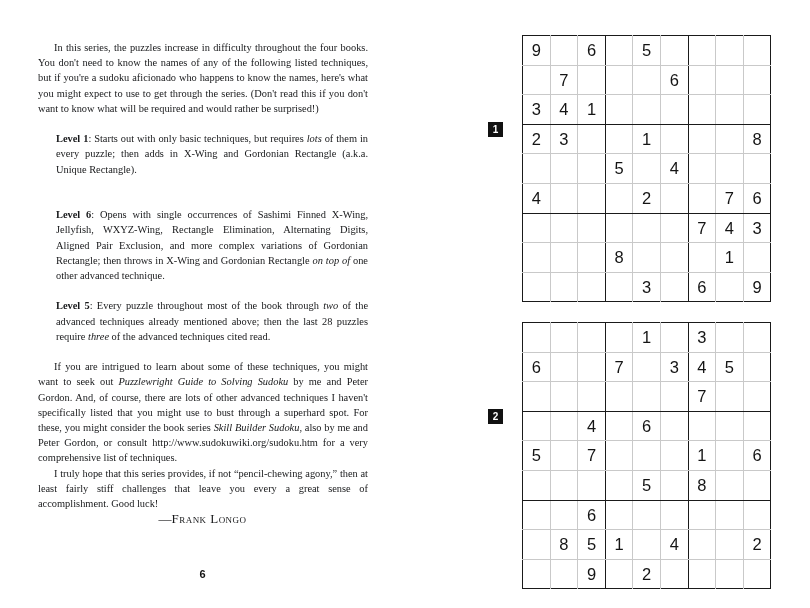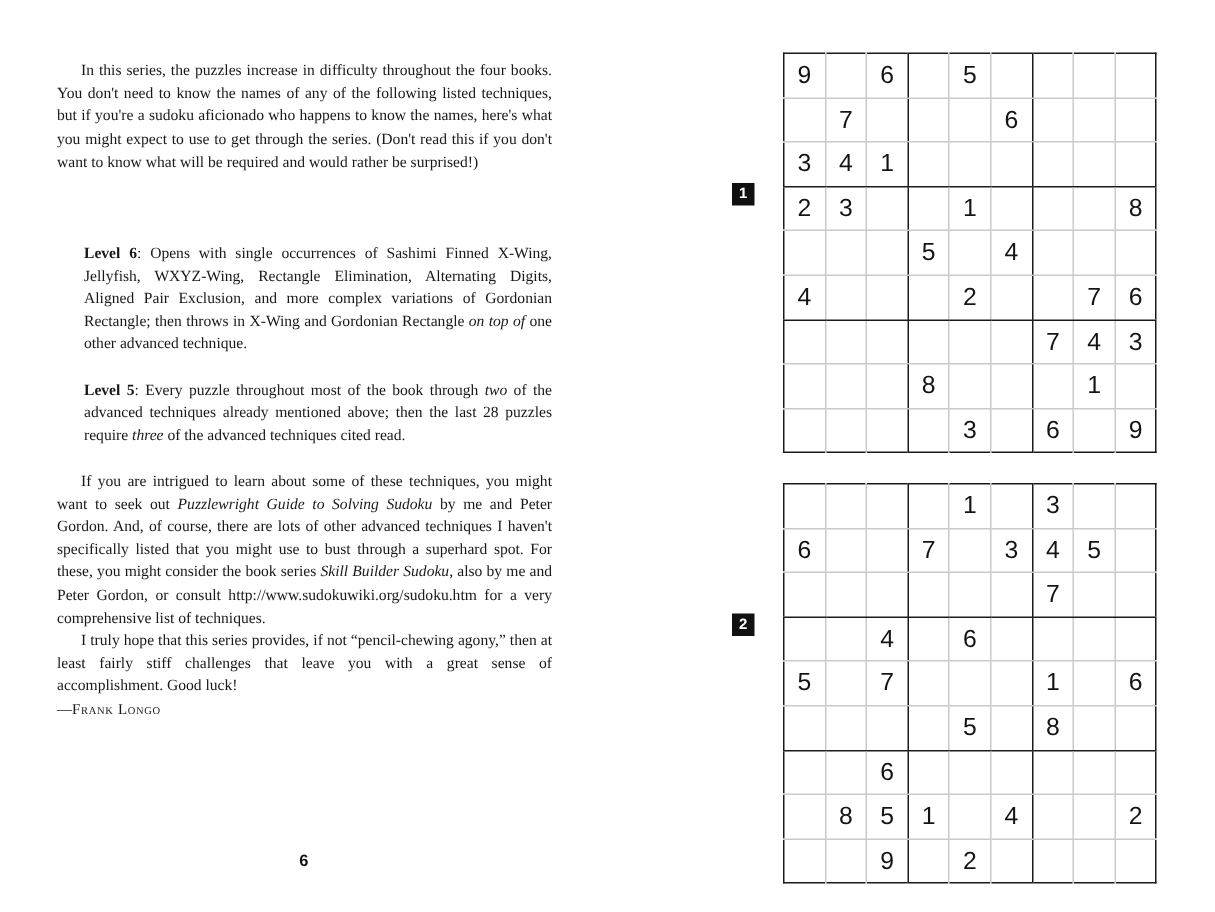--- a/index.html
+++ b/index.html
@@ -45,25 +45,25 @@
   .level-para {
     margin: 0;
     padding-left: 18px;
     text-indent: 0;
     text-align: justify;
   }
   .lvl-label { font-weight: bold; }
   em.it { font-style: italic; }
   .signature {
     margin-top: 0px;
-    text-align: left;
+    text-align: center;
     padding-right: 1px;
     font-variant: small-caps;
     letter-spacing: 0.45px;
-    font-size: 10px;
+    font-size: 13px;
   }
   .sig-dash { letter-spacing: 0; }
 
   
   .folio {
     position: absolute;
     font-family: "Liberation Sans", sans-serif;
     font-weight: bold;
     font-size: 11px;
     color: #121212;
@@ -135,20 +135,23 @@
 <div class="spread">
 
   <div class="page-left">
 
     <div class="text-column">
 
       <p class="para">In this series, the puzzles increase in difficulty throughout the four books. You don't need to know the names of any of the following listed techniques, but if you're a sudoku aficionado who happens to know the names, here's what you might expect to use to get through the series. (Don't read this if you don't want to know what will be required and would rather be surprised!)</p>
 
       <div class="spacer"></div>
 
+      <p class="level-para">
+        <span class="lvl-label">Level 1</span><span>: Starts out with only basic techniques, but requires </span><em class="it">lots</em><span> of them in every puzzle; then adds in X-Wing and Gordonian Rectangle (a.k.a. Unique Rectangle).</span>
+      </p>
 
       <div class="spacer"></div>
 
 
       <div class="spacer"></div>
 
       <p class="level-para">
         <span class="lvl-label">Level 6</span><span>: Opens with single occurrences of Sashimi Finned X-Wing, Jellyfish, WXYZ-Wing, Rectangle Elimination, Alternating Digits, Aligned Pair Exclusion, and more complex variations of Gordonian Rectangle; then throws in X-Wing and Gordonian Rectangle </span><em class="it">on top of</em><span> one other advanced technique.</span>
       </p>
 
@@ -157,21 +160,21 @@
       <p class="level-para">
         <span class="lvl-label">Level 5</span><span>: Every puzzle throughout most of the book through </span><em class="it">two</em><span> of the advanced techniques already mentioned above; then the last 28 puzzles require </span><em class="it">three</em><span> of the advanced techniques cited read.</span>
       </p>
 
       <div class="spacer"></div>
 
       <p class="para">
         <span>If you are intrigued to learn about some of these techniques, you might want to seek out </span><em class="it">Puzzlewright Guide to Solving Sudoku</em><span> by me and Peter Gordon. And, of course, there are lots of other advanced techniques I haven't specifically listed that you might use to bust through a superhard spot. For these, you might consider the book series </span><em class="it">Skill Builder Sudoku</em><span>, also by me and Peter Gordon, or consult http://www.sudokuwiki.org/sudoku.htm for a very comprehensive list of techniques.</span>
       </p>
 
-      <p class="para">I truly hope that this series provides, if not “pencil-chewing agony,” then at least fairly stiff challenges that leave you with a great sense of accomplishment. Good luck!</p>
+      <p class="para">I truly hope that this series provides, if not “pencil-chewing agony,” then at least fairly stiff challenges that leave you every a great sense of accomplishment. Good luck!</p>
 
       <p class="signature">
         <span class="sig-dash">—</span><span>Frank Longo</span>
       </p>
 
     </div>
 
     <div class="folio folio-left">6</div>
   </div>
 

